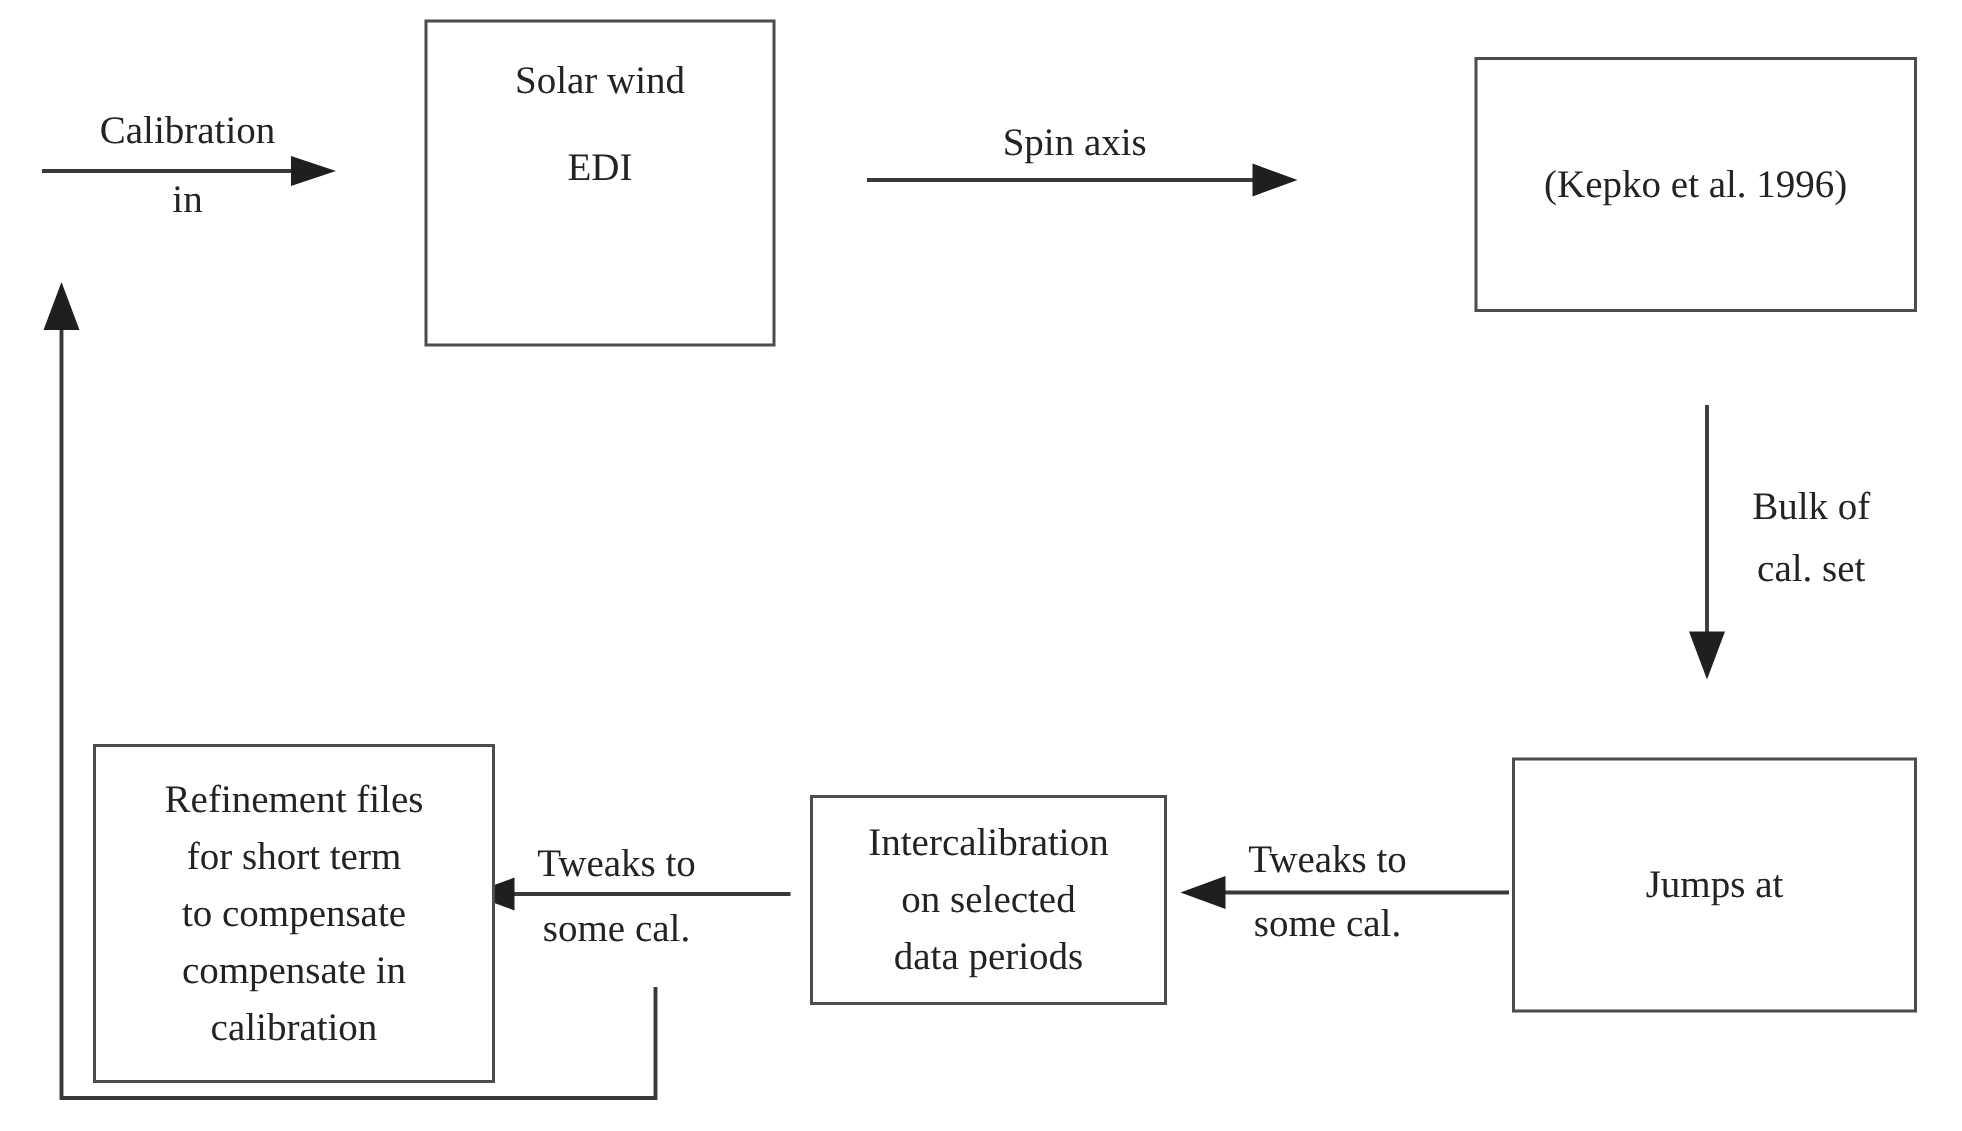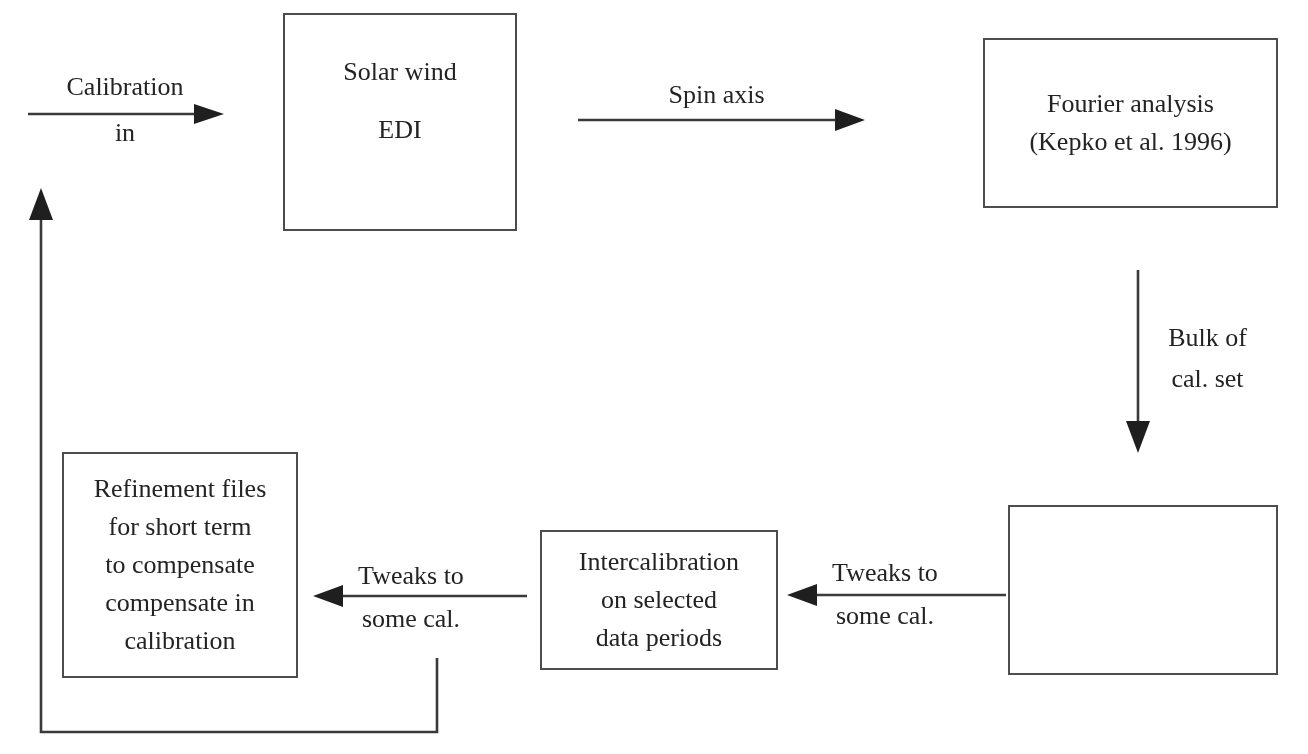--- a/index.html
+++ b/index.html
@@ -11,26 +11,26 @@
   .wires { position:absolute; left:0; top:0; }
   .wires line, .wires polyline { stroke:#3a3a3a; stroke-width:2.6; fill:none; }
   .wires polygon { fill:#1f1f1f; stroke:none; }
   .box {
     position:absolute; box-sizing:border-box; background:#ffffff;
     border:2px solid #4d4d4d;
     display:flex; flex-direction:column; align-items:center; justify-content:center;
     text-align:center; font-size:26px; line-height:38px;
   }
   .box div { width:100%; }
-  #box-solar { left:283px; top:13px; width:234px; height:218px; justify-content:flex-start; padding-top:38px; }
+  #box-solar { left:283px; top:13px; width:234px; height:218px; justify-content:flex-start; padding-top:20px; }
   #box-solar .tagline { margin-top:20px; }
   #box-fourier { left:983px; top:38px; width:295px; height:170px; }
   #box-jumps { left:1008px; top:505px; width:270px; height:170px; }
   #box-intercal { left:540px; top:530px; width:238px; height:140px; }
-  #box-refine { left:62px; top:452px; width:236px; height:226px;justify-content:center; }
+  #box-refine { left:62px; top:496px; width:268px; height:226px;justify-content:center; }
   .lbl {
     position:absolute; text-align:center; font-size:26px; line-height:30px;
     white-space:nowrap;
   }
   #lbl-cal-1  { left:40px;  top:72px;  width:170px; }
   #lbl-cal-2  { left:40px;  top:118px; width:170px; }
   #lbl-spin-1 { left:629px; top:80px;  width:175px;text-align:center; }
   #lbl-spin-2 { left:629px; top:126px; width:175px; }
   #lbl-bulk-1 { left:1150px; top:323px; width:115px; }
   #lbl-bulk-2 { left:1150px; top:364px; width:115px; }
@@ -70,25 +70,25 @@
       <polygon points="41,188 29,220 53,220"></polygon>
     </g>
   </svg>
 
   <div class="box" id="box-solar">
     <div>Solar wind</div>
     <div class="tagline">EDI</div>
   </div>
 
   <div class="box" id="box-fourier">
-    <div>Fourier analysis</div>
     <div>(Kepko et al. 1996)</div>
   </div>
 
   <div class="box" id="box-jumps">
+    <div>Jumps at</div>
   </div>
 
   <div class="box" id="box-intercal">
     <div>Intercalibration</div>
     <div>on selected</div>
     <div>data periods</div>
   </div>
 
   <div class="box" id="box-refine">
     <div>Refinement files</div>

